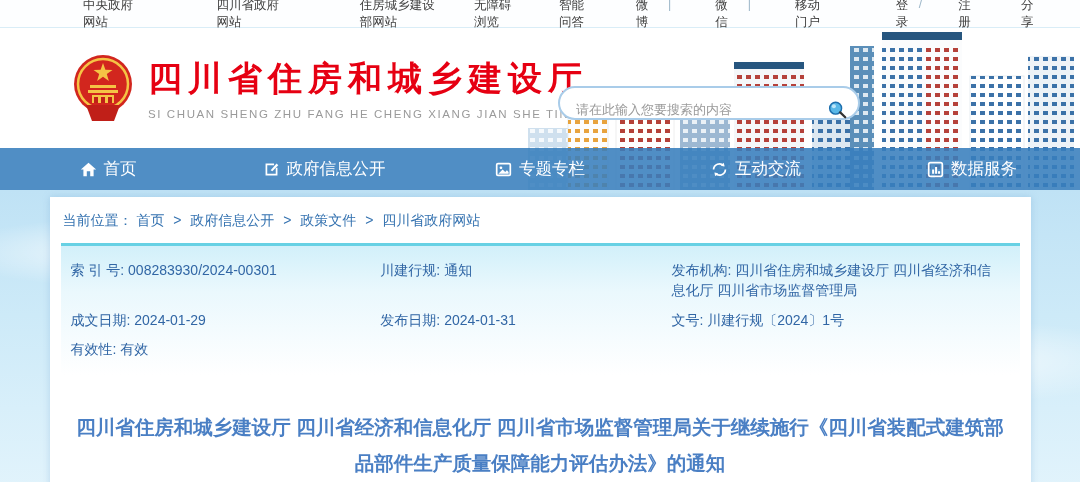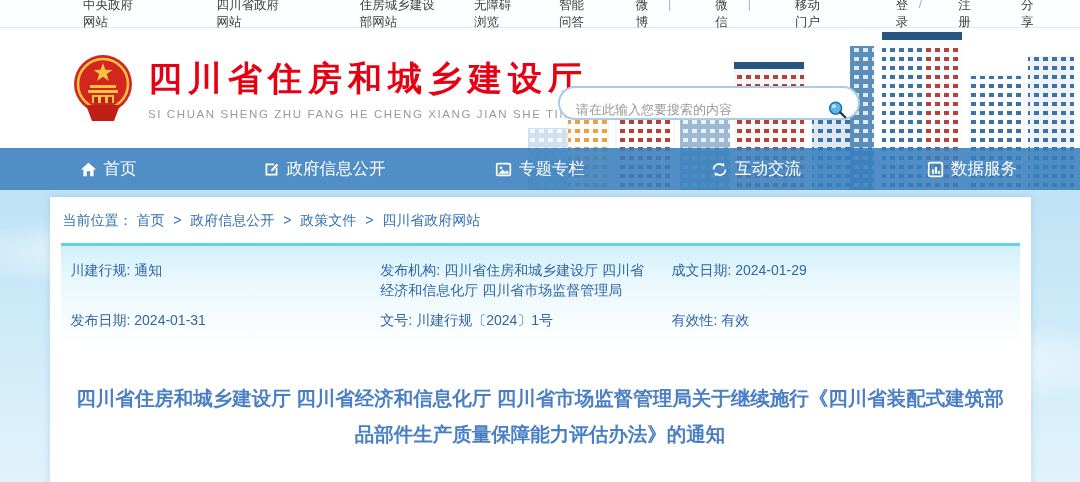--- a/index.html
+++ b/index.html
@@ -224,20 +224,23 @@
       <span class="bsep">&gt;</span>
       <a>政府信息公开</a>
       <span class="bsep">&gt;</span>
       <a>政策文件</a>
       <span class="bsep">&gt;</span>
       <a>四川省政府网站</a>
     </div>
 
     <div class="docinfo">
       <div class="cell">
+        <span>索 引 号:</span> <span>008283930/2024-00301</span>
+      </div>
+      <div class="cell">
         <span>川建行规:</span> <span>通知</span>
       </div>
       <div class="cell">
         <span>发布机构:</span> <span>四川省住房和城乡建设厅 四川省经济和信息化厅 四川省市场监督管理局</span>
       </div>
       <div class="cell">
         <span>成文日期:</span> <span>2024-01-29</span>
       </div>
       <div class="cell">
         <span>发布日期:</span> <span>2024-01-31</span>

